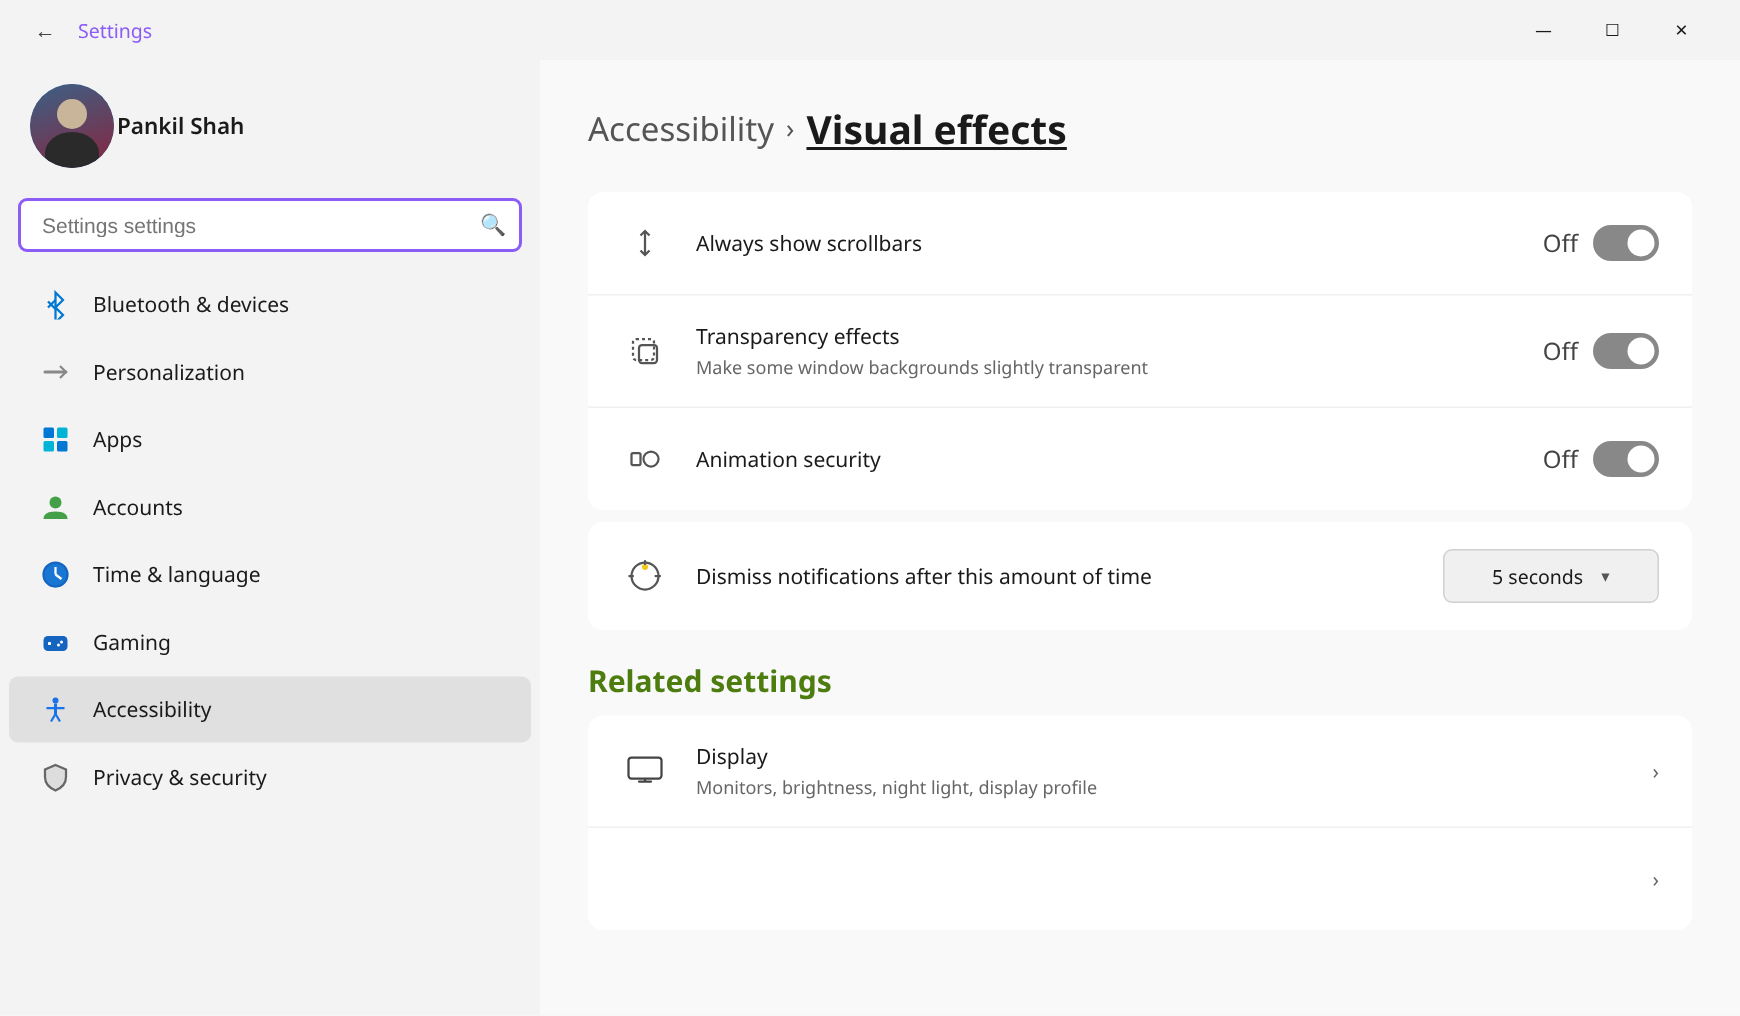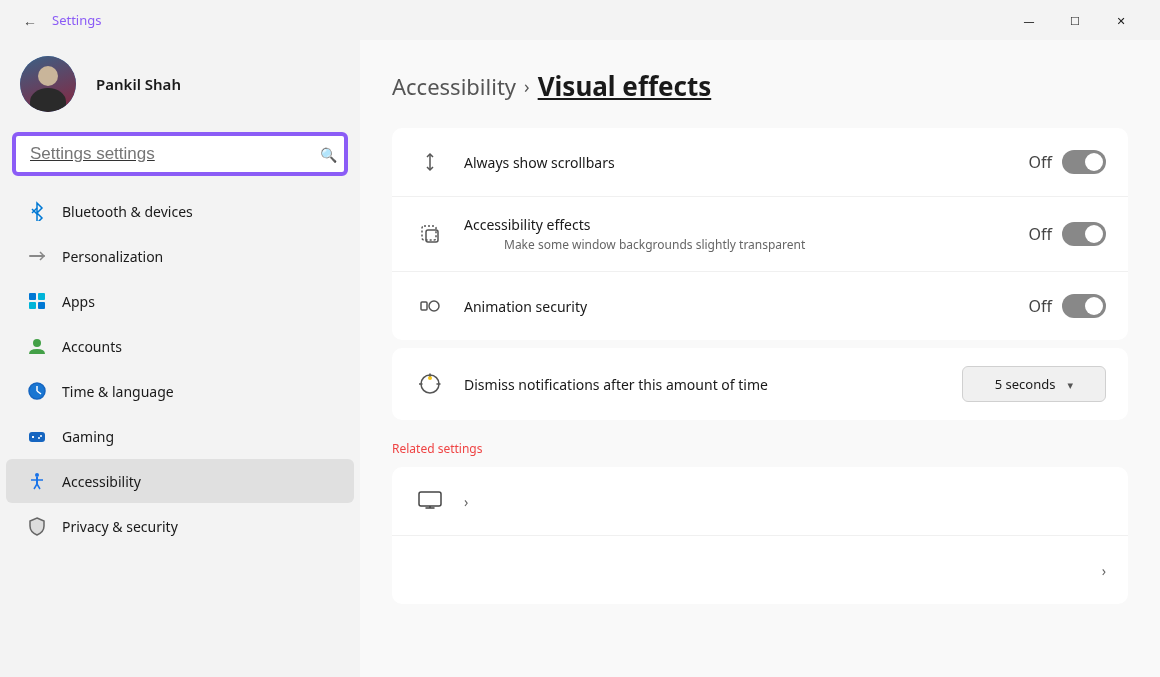--- a/index.html
+++ b/index.html
@@ -70,21 +70,21 @@
       flex-direction: column;
       flex-shrink: 0;
       overflow-y: auto;
       padding-bottom: 16px;
     }
 
     .user-section {
       display: flex;
       align-items: center;
       padding: 16px 20px 20px 20px;
-      gap: 20px;
+      gap: 2px;
     }
     .avatar {
       width: 56px;
       height: 56px;
       border-radius: 50%;
       background: linear-gradient(135deg, #4a7fb5, #2d5a8e);
       display: flex;
       align-items: center;
       justify-content: center;
       overflow: hidden;
@@ -128,26 +128,25 @@
     }
 
     .search-box {
       margin: 0 12px 12px 12px;
       position: relative;
     }
     .search-input {
       width: 100%;
       padding: 8px 36px 8px 14px;
       border-radius: 6px;
-      border: 4px solid #8b5cf6;
+      border: 2px solid #8b5cf6;
       background: #ffffff;
-      font-size: 17px;
+      font-size: 14px;
       color: #333;
       outline: none;
-      text-decoration: underline;
     }
     .search-icon {
       position: absolute;
       right: 10px;
       top: 50%;
       transform: translateY(-50%);
       color: #666;
       font-size: 14px;
     }
 
@@ -236,21 +235,20 @@
       flex: 1;
     }
     .row-title {
       font-size: 14px;
       color: #1a1a1a;
     }
     .row-subtitle {
       font-size: 12px;
       color: #666;
       margin-top: 2px;
-      margin-left: 40px;
     }
     .row-control {
       display: flex;
       align-items: center;
       gap: 10px;
     }
     .control-label {
       font-size: 16px;
       color: #444;
     }
@@ -293,23 +291,23 @@
       min-width: 130px;
       justify-content: space-between;
     }
     .dropdown-arrow {
       font-size: 11px;
       color: #555;
     }
 
     
     .section-title {
-      font-size: 12px;
-      font-weight: 400;
-      color: #ef4444;
+      font-size: 20px;
+      font-weight: 700;
+      color: #4d7c0f;
       margin: 20px 0 10px 0;
     }
 
     .related-card {
       background: #ffffff;
       border-radius: 10px;
       overflow: hidden;
     }
     .related-row {
       display: flex;
@@ -494,21 +492,21 @@
     </div>
   </div>
         <div class="settings-row">
     <div class="row-icon">
             <svg width="22" height="22" viewBox="0 0 22 22">
               <rect x="3" y="3" width="14" height="14" rx="2" stroke="#555" stroke-width="1.5" fill="none" stroke-dasharray="2,2"></rect>
               <rect x="7" y="7" width="12" height="12" rx="2" stroke="#555" stroke-width="1.5" fill="none"></rect>
             </svg>
           </div>
     <div class="row-text">
-      <div class="row-title">Accessibility effects</div>
+      <div class="row-title">Transparency effects</div>
       <div class="row-subtitle">Make some window backgrounds slightly transparent</div>
     </div>
     <div class="row-control">
       <span class="control-label">Off</span>
       <div class="toggle off"></div>
     </div>
   </div>
         <div class="settings-row">
     <div class="row-icon">
             <svg width="22" height="22" viewBox="0 0 22 22">
@@ -553,20 +551,24 @@
     <div class="section-title">Related settings</div>
     <div class="related-card" id="related-card">
       <div class="related-row">
         <div class="related-icon">
           <svg width="24" height="20" viewBox="0 0 24 20" fill="none">
             <rect x="1" y="1" width="22" height="14" rx="2" stroke="#444" stroke-width="1.5" fill="none"></rect>
             <line x1="8" y1="17" x2="16" y2="17" stroke="#444" stroke-width="1.5" stroke-linecap="round"></line>
             <line x1="12" y1="15" x2="12" y2="17" stroke="#444" stroke-width="1.5"></line>
           </svg>
         </div>
+        <div class="related-text">
+          <div class="related-title">Display</div>
+          <div class="related-subtitle">Monitors, brightness, night light, display profile</div>
+        </div>
         <span class="chevron-right">›</span>
       </div>
 
       <div class="related-row">
         <div class="related-icon"></div>
         <div class="related-text"></div>
         <span class="chevron-right">›</span>
       </div>
     </div>
   </div>

